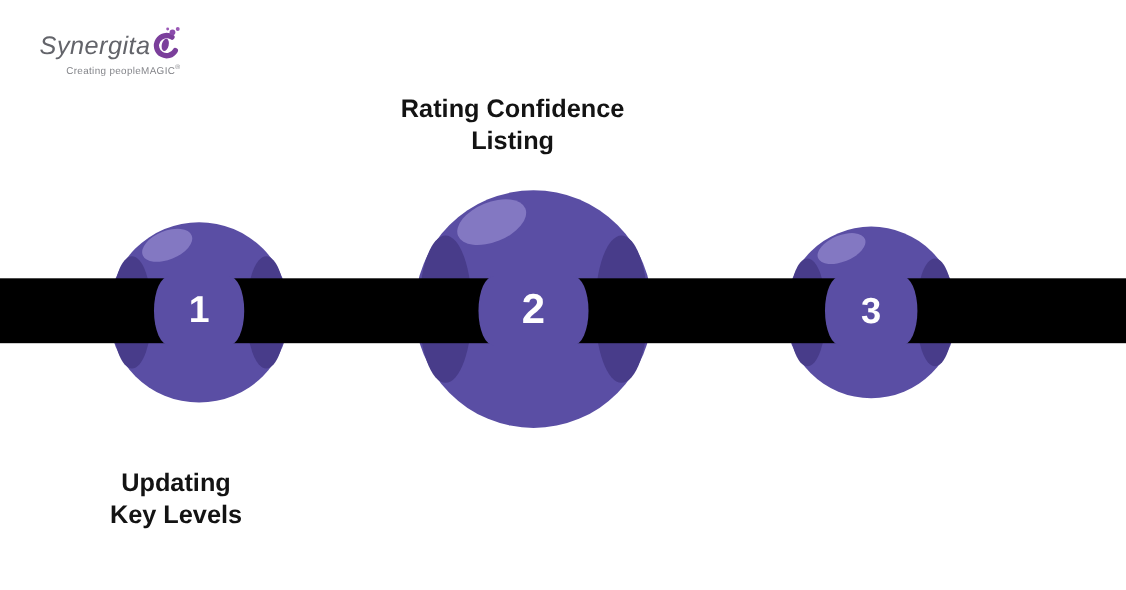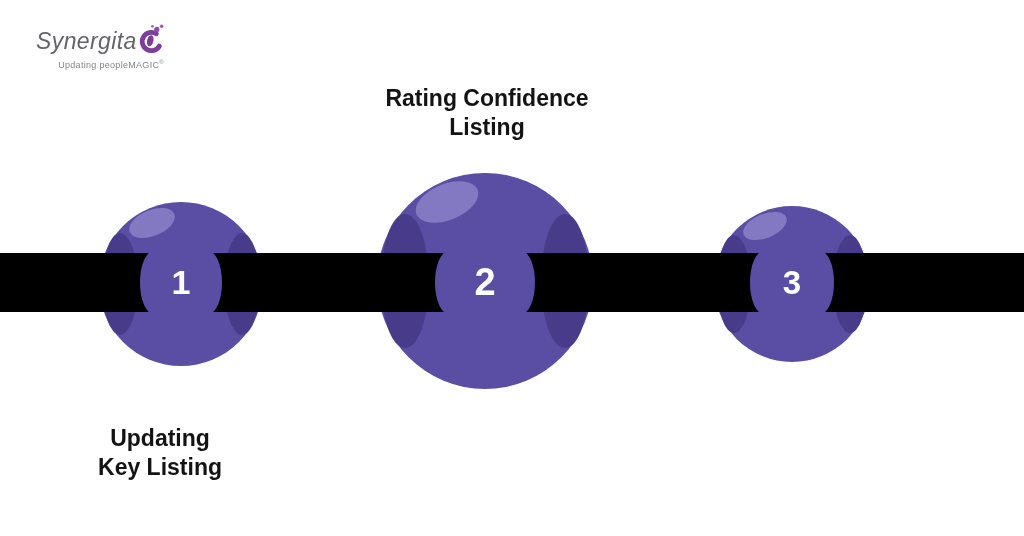--- a/index.html
+++ b/index.html
@@ -64,41 +64,41 @@
   }
   .bead-1 .bead-number { top:49px; font-size:34px; }
   .bead-2 .bead-number { top:78px; font-size:38px; }
   .bead-3 .bead-number { top:45px; font-size:33px; }
 
   
   .step-label {
     position:absolute; text-align:center; font-weight:700;
     font-size:23px; line-height:29px; color:#131313; z-index:5;
   }
-  .label-above { left:357px; top:84px;  width:260px; }
+  .label-above { left:336px; top:84px;  width:260px; }
   .label-below-1 { left:60px;  top:424px; width:200px; }
   .label-below-3 { left:701px; top:424px; width:200px; }
 </style>
 </head>
 <body>
 
 <div class="canvas">
 
   <div class="logo">
     <div class="logo-row">
       <span class="brand-text">Synergita</span>
       <svg class="brand-icon" viewBox="0 0 30 36">
         <path d="M21 12 A 10.5 10.5 0 1 0 24.5 26" fill="none" stroke="#7b3f9b" stroke-width="5.5" stroke-linecap="round"></path>
         <ellipse cx="14" cy="20" rx="3.6" ry="6.5" fill="#7b3f9b" transform="rotate(14 14 20)"></ellipse>
         <circle cx="21.5" cy="7" r="3" fill="#8a4bab"></circle>
         <circle cx="27" cy="3.5" r="2" fill="#9b59b6"></circle>
         <circle cx="16.5" cy="3.5" r="1.5" fill="#9b59b6"></circle>
       </svg>
     </div>
-    <div class="tagline"><span>Updating peopleMAGIC</span><sup>®</sup></div>
+    <div class="tagline"><span>Creating peopleMAGIC</span><sup>®</sup></div>
   </div>
 
   <div class="step-label label-above">
     <div>Rating Confidence</div>
     <div>Listing</div>
   </div>
 
   <div class="rod"></div>
 
   <div class="bead bead-1">
@@ -123,17 +123,17 @@
     <div class="bead-body"></div>
     <div class="hole hole-left"></div>
     <div class="hole hole-right"></div>
     <div class="shine"></div>
     <div class="band"></div>
     <div class="bead-number">3</div>
   </div>
 
   <div class="step-label label-below-1">
     <div>Updating</div>
-    <div>Key Listing</div>
+    <div>Key Levels</div>
   </div>
 
 
 </div>
 
 </body></html>

